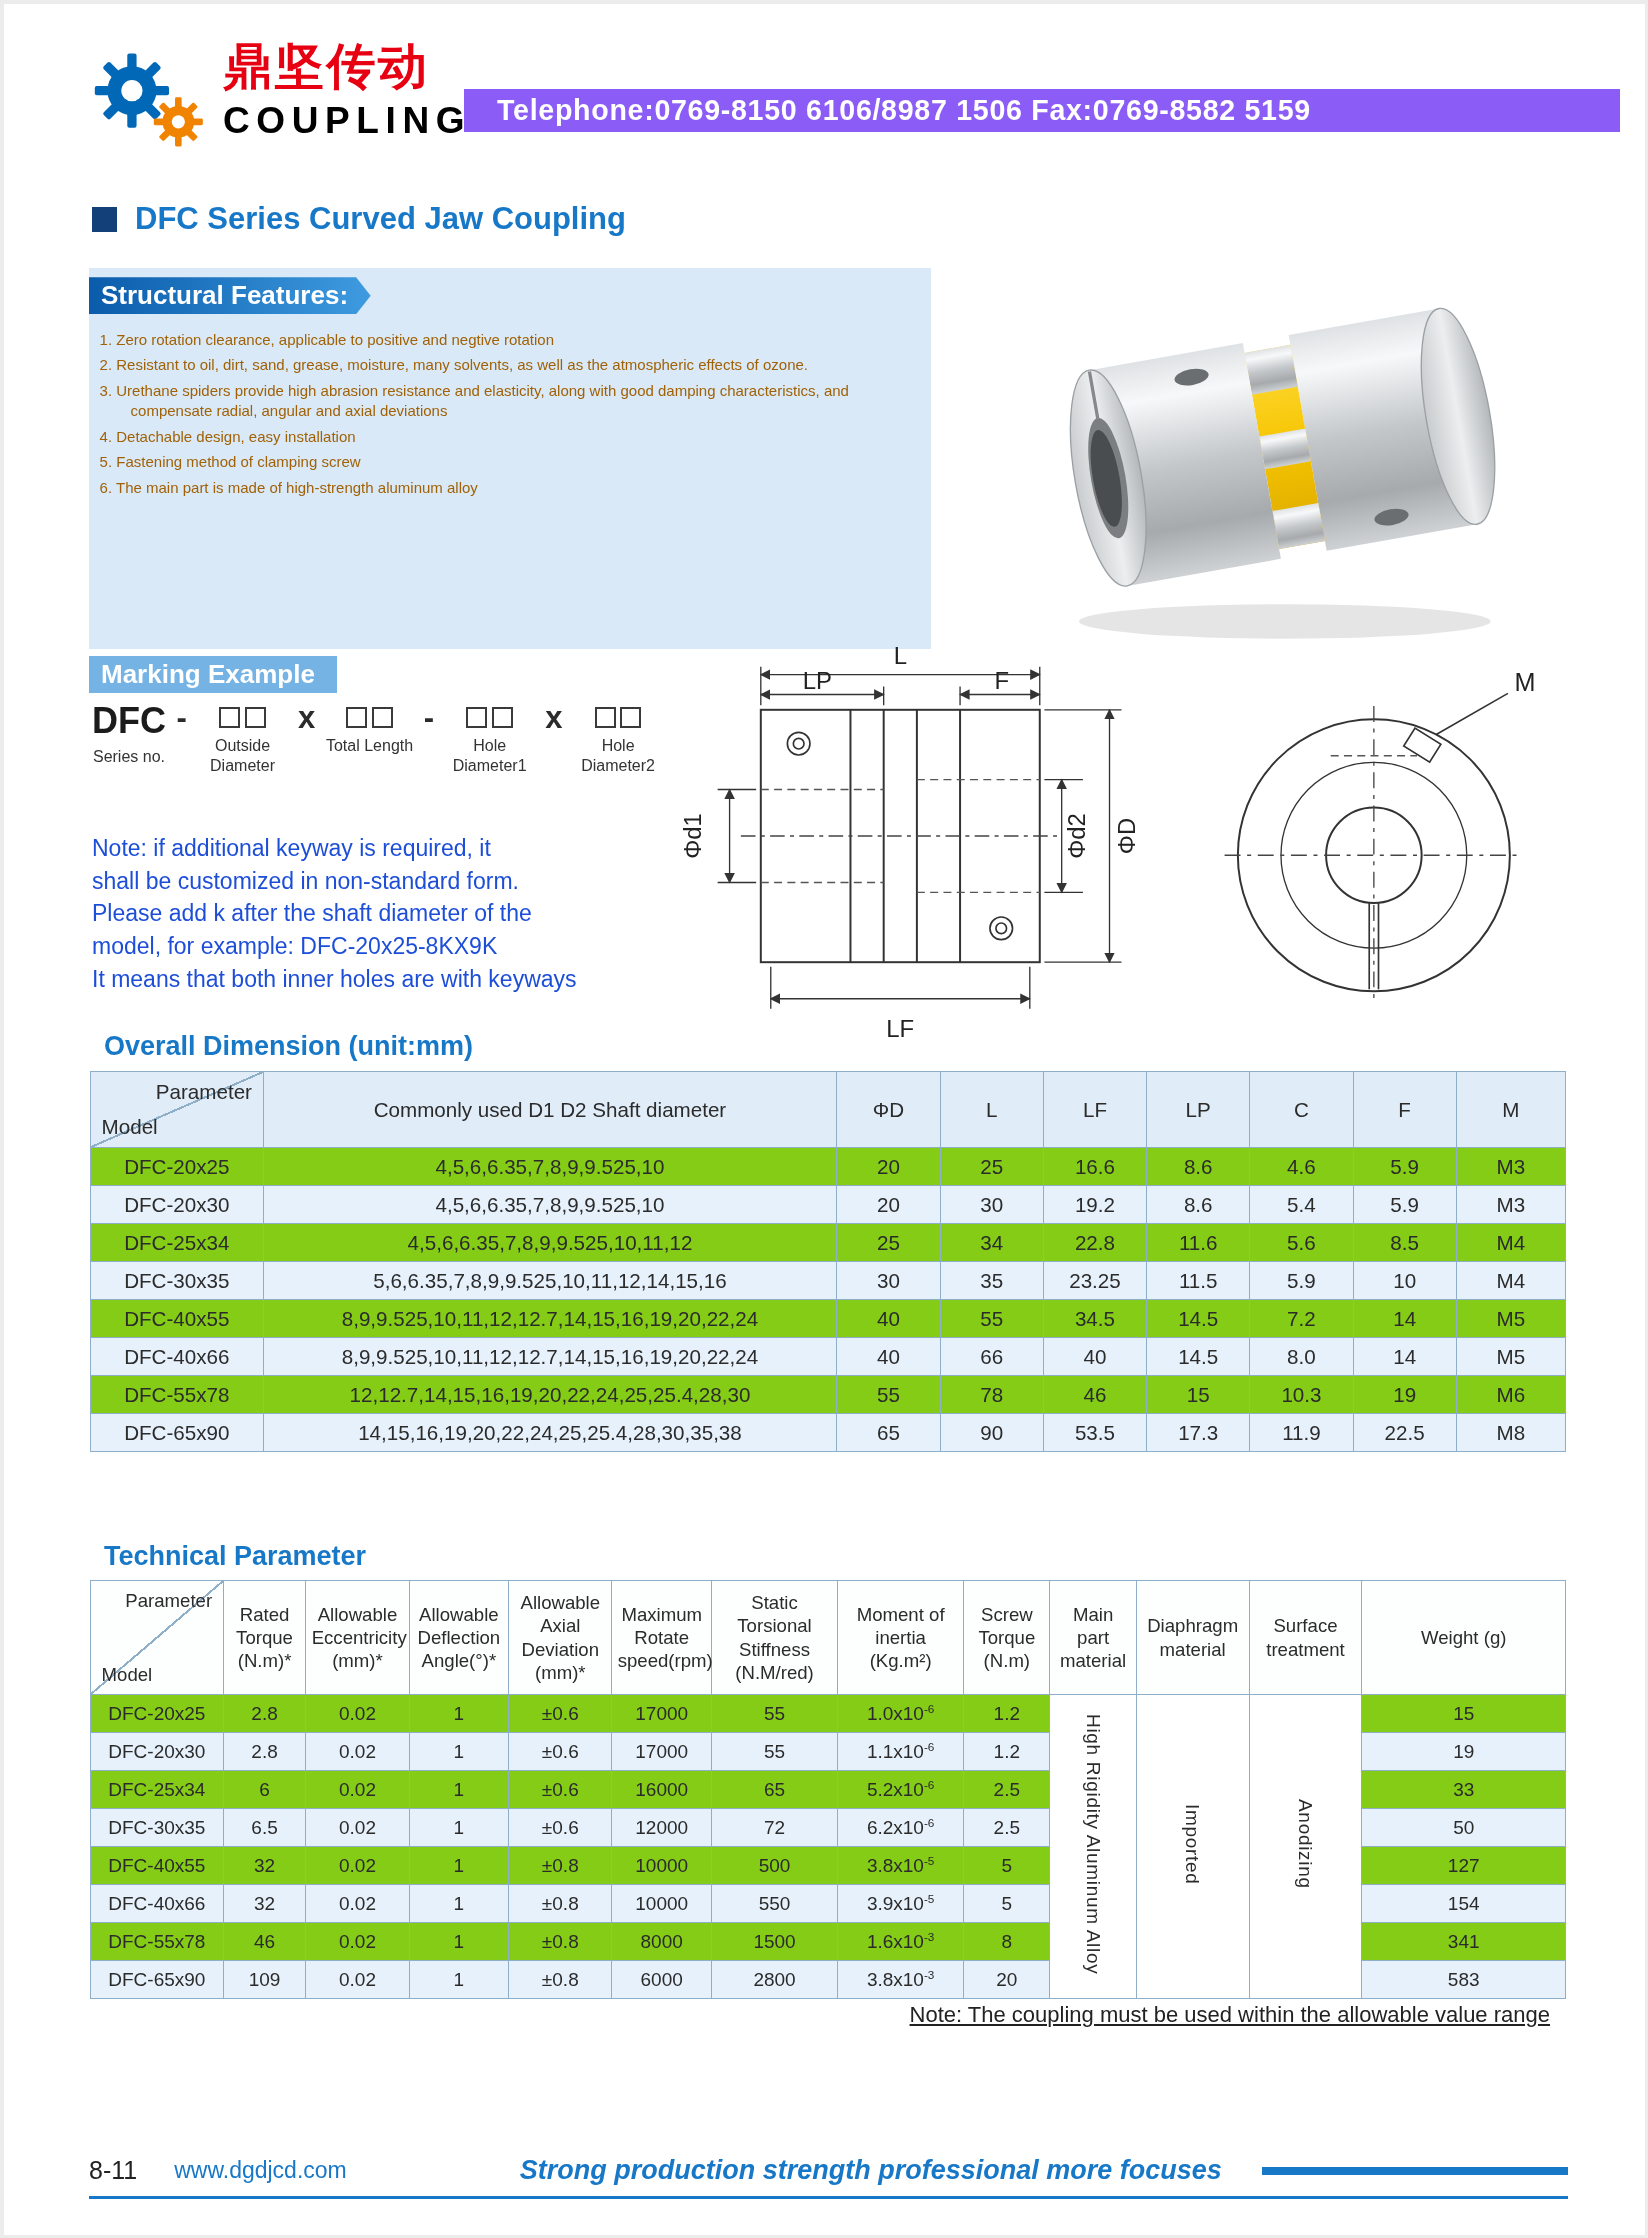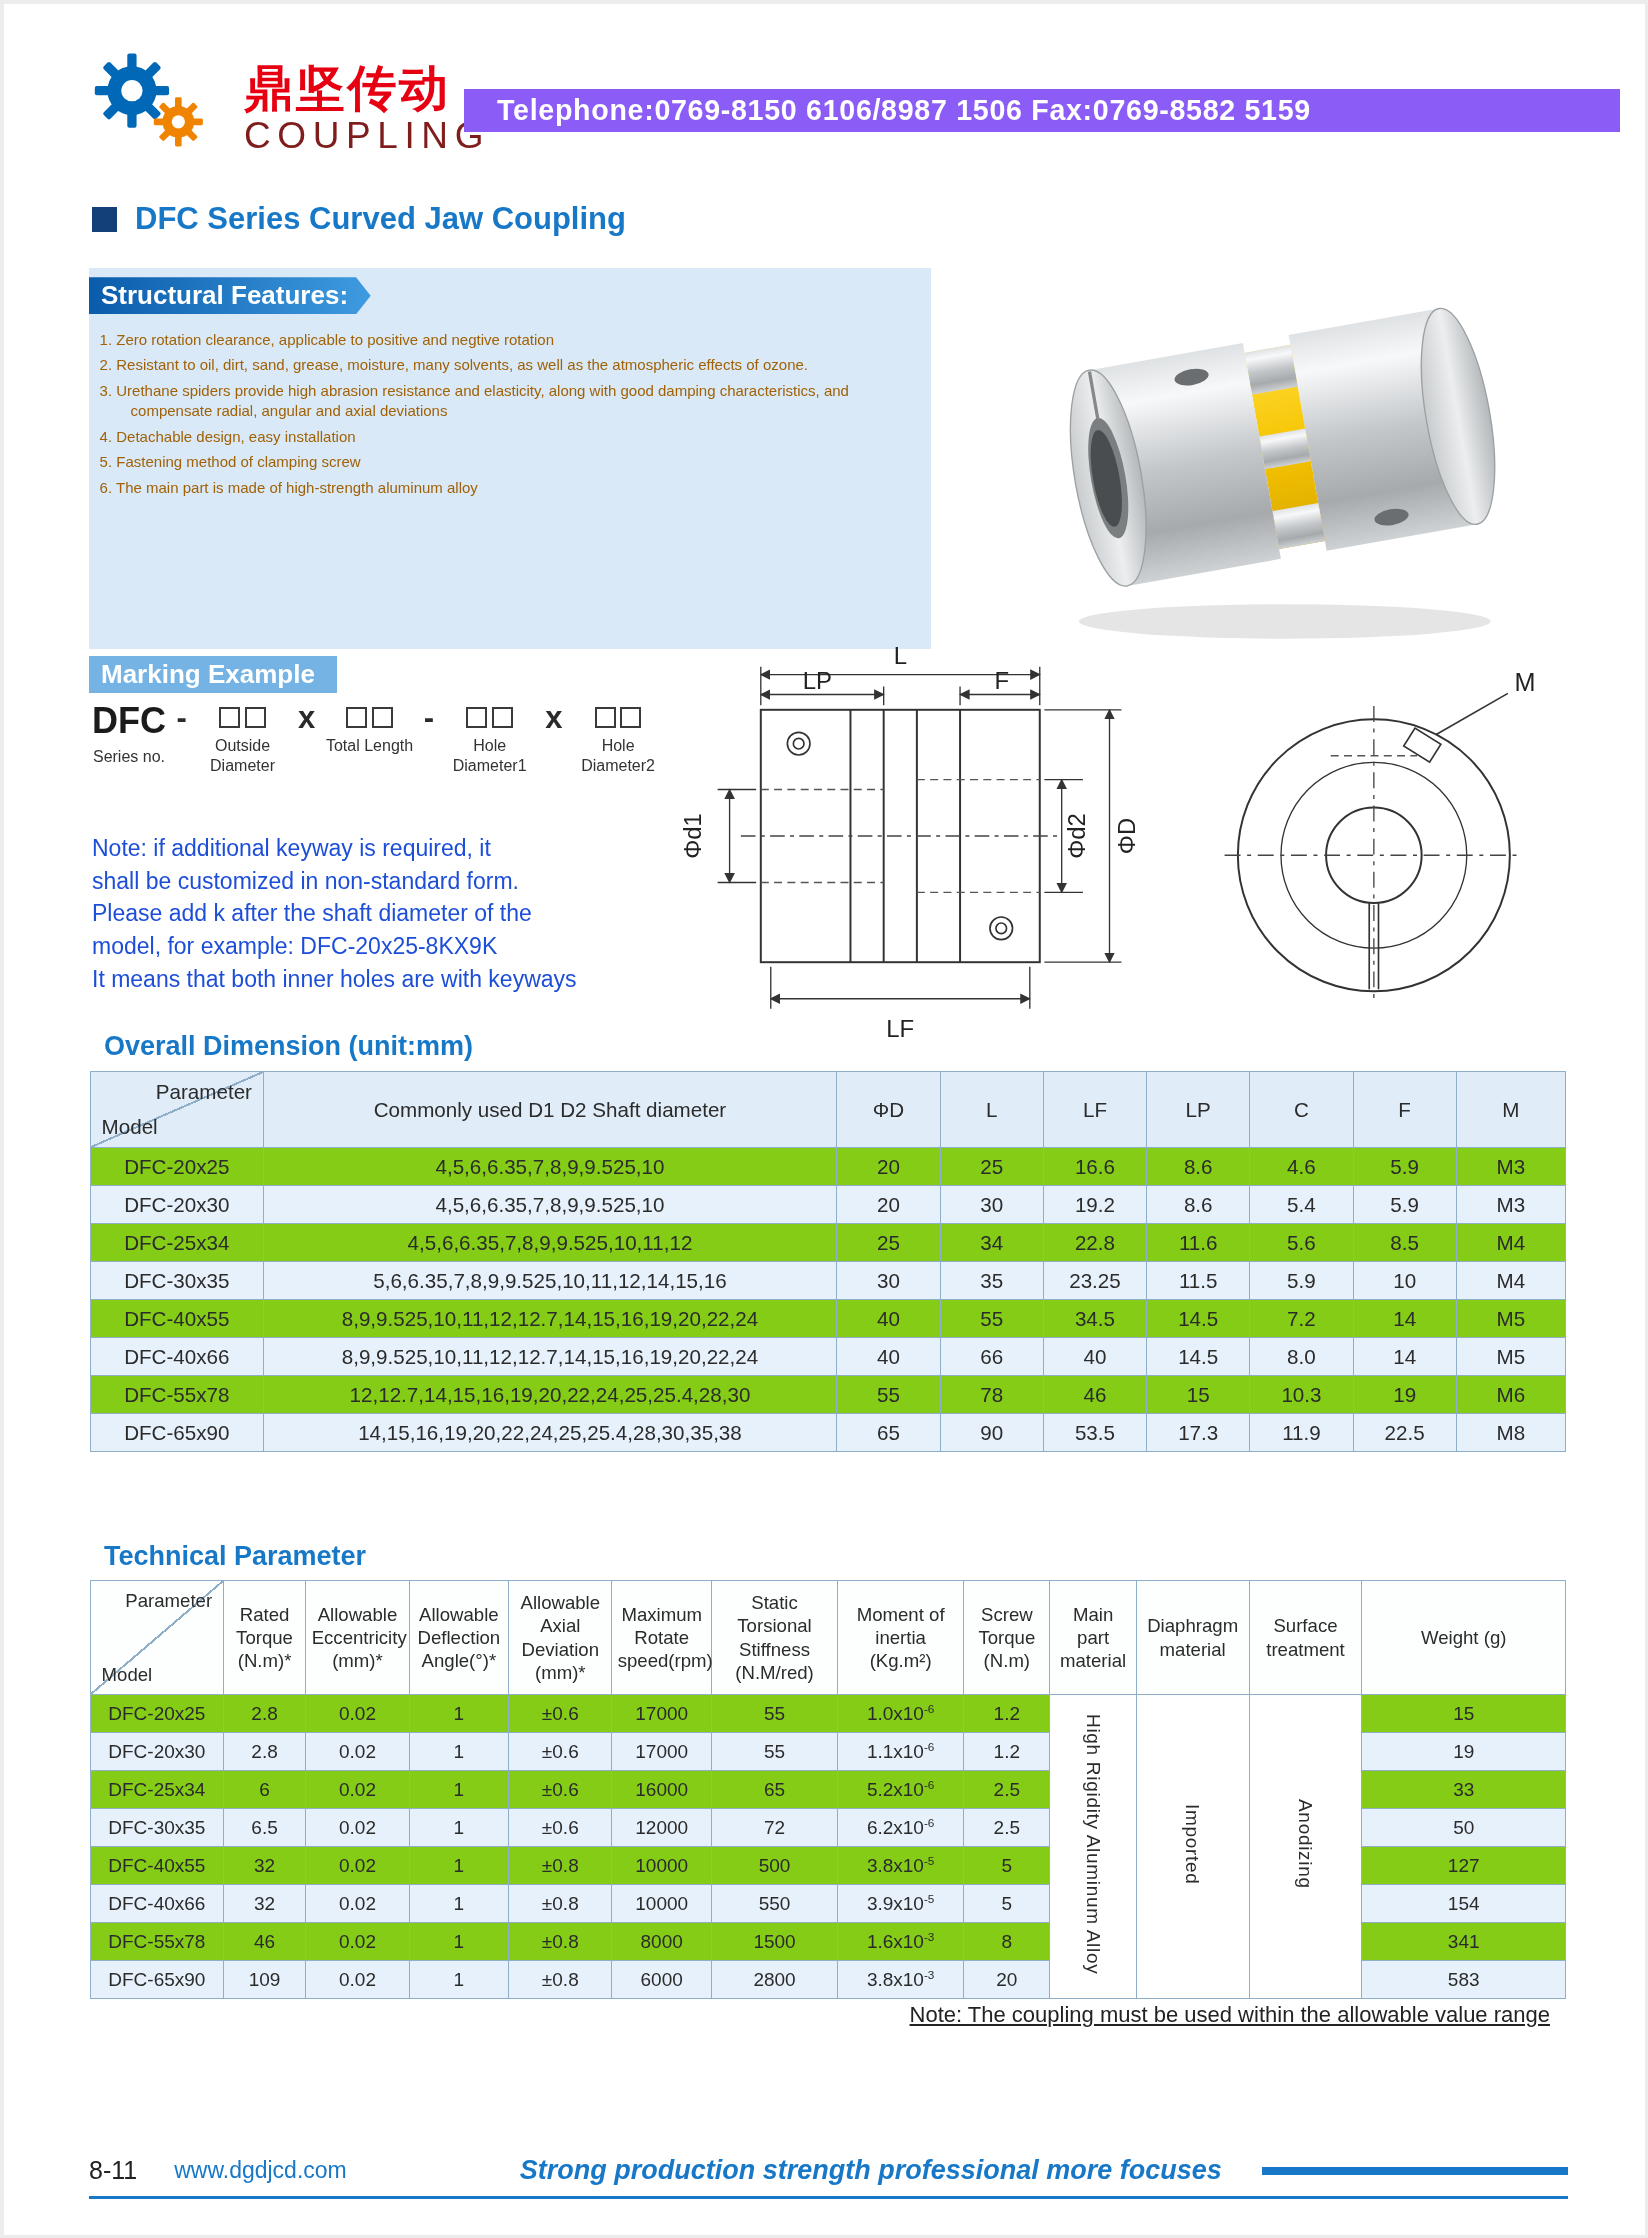--- a/index.html
+++ b/index.html
@@ -4,24 +4,24 @@
 <style>
   * { margin:0; padding:0; box-sizing:border-box; }
   html,body { background:#f2f2f2; }
   .page {
     position:relative; width:1649px; height:2239px; margin:0 auto;
     background:#ffffff; border:4px solid #ececec;
     font-family:"Liberation Sans", sans-serif; color:#2b2b2b; overflow:hidden;
   }
 
   
-  .logo { position:absolute; left:78px; top:37px; display:flex; align-items:flex-end; gap:29px; }
+  .logo { position:absolute; left:78px; top:37px; display:flex; align-items:flex-start; gap:8px; }
   .logo-gears { width:133px; height:116px; }
   .logo-cn { font-size:49px; font-weight:bold; color:#e60012; letter-spacing:2.7px; line-height:1.05; }
-  .logo-en { font-size:37px; font-weight:normal; color:#7f1d1d; letter-spacing:6.6px; margin-top:1px; }
+  .logo-en { font-size:37px; font-weight:bold; color:#000000; letter-spacing:6.6px; margin-top:8px; }
   .phonebar {
     position:absolute; left:460px; top:85px; width:1156px; height:43px;
     background:#8b5cf6; color:#fff; font-weight:bold; font-size:28.6px;
     display:flex; align-items:center; padding-left:33px; letter-spacing:0.7px;
   }
 
   
   .sec-title { position:absolute; left:88px; top:197px; display:flex; align-items:center; gap:18px;
                font-size:31px; font-weight:bold; color:#1878c8; }
   .sec-title .sq { width:25px; height:25px; background:#14407a; }

